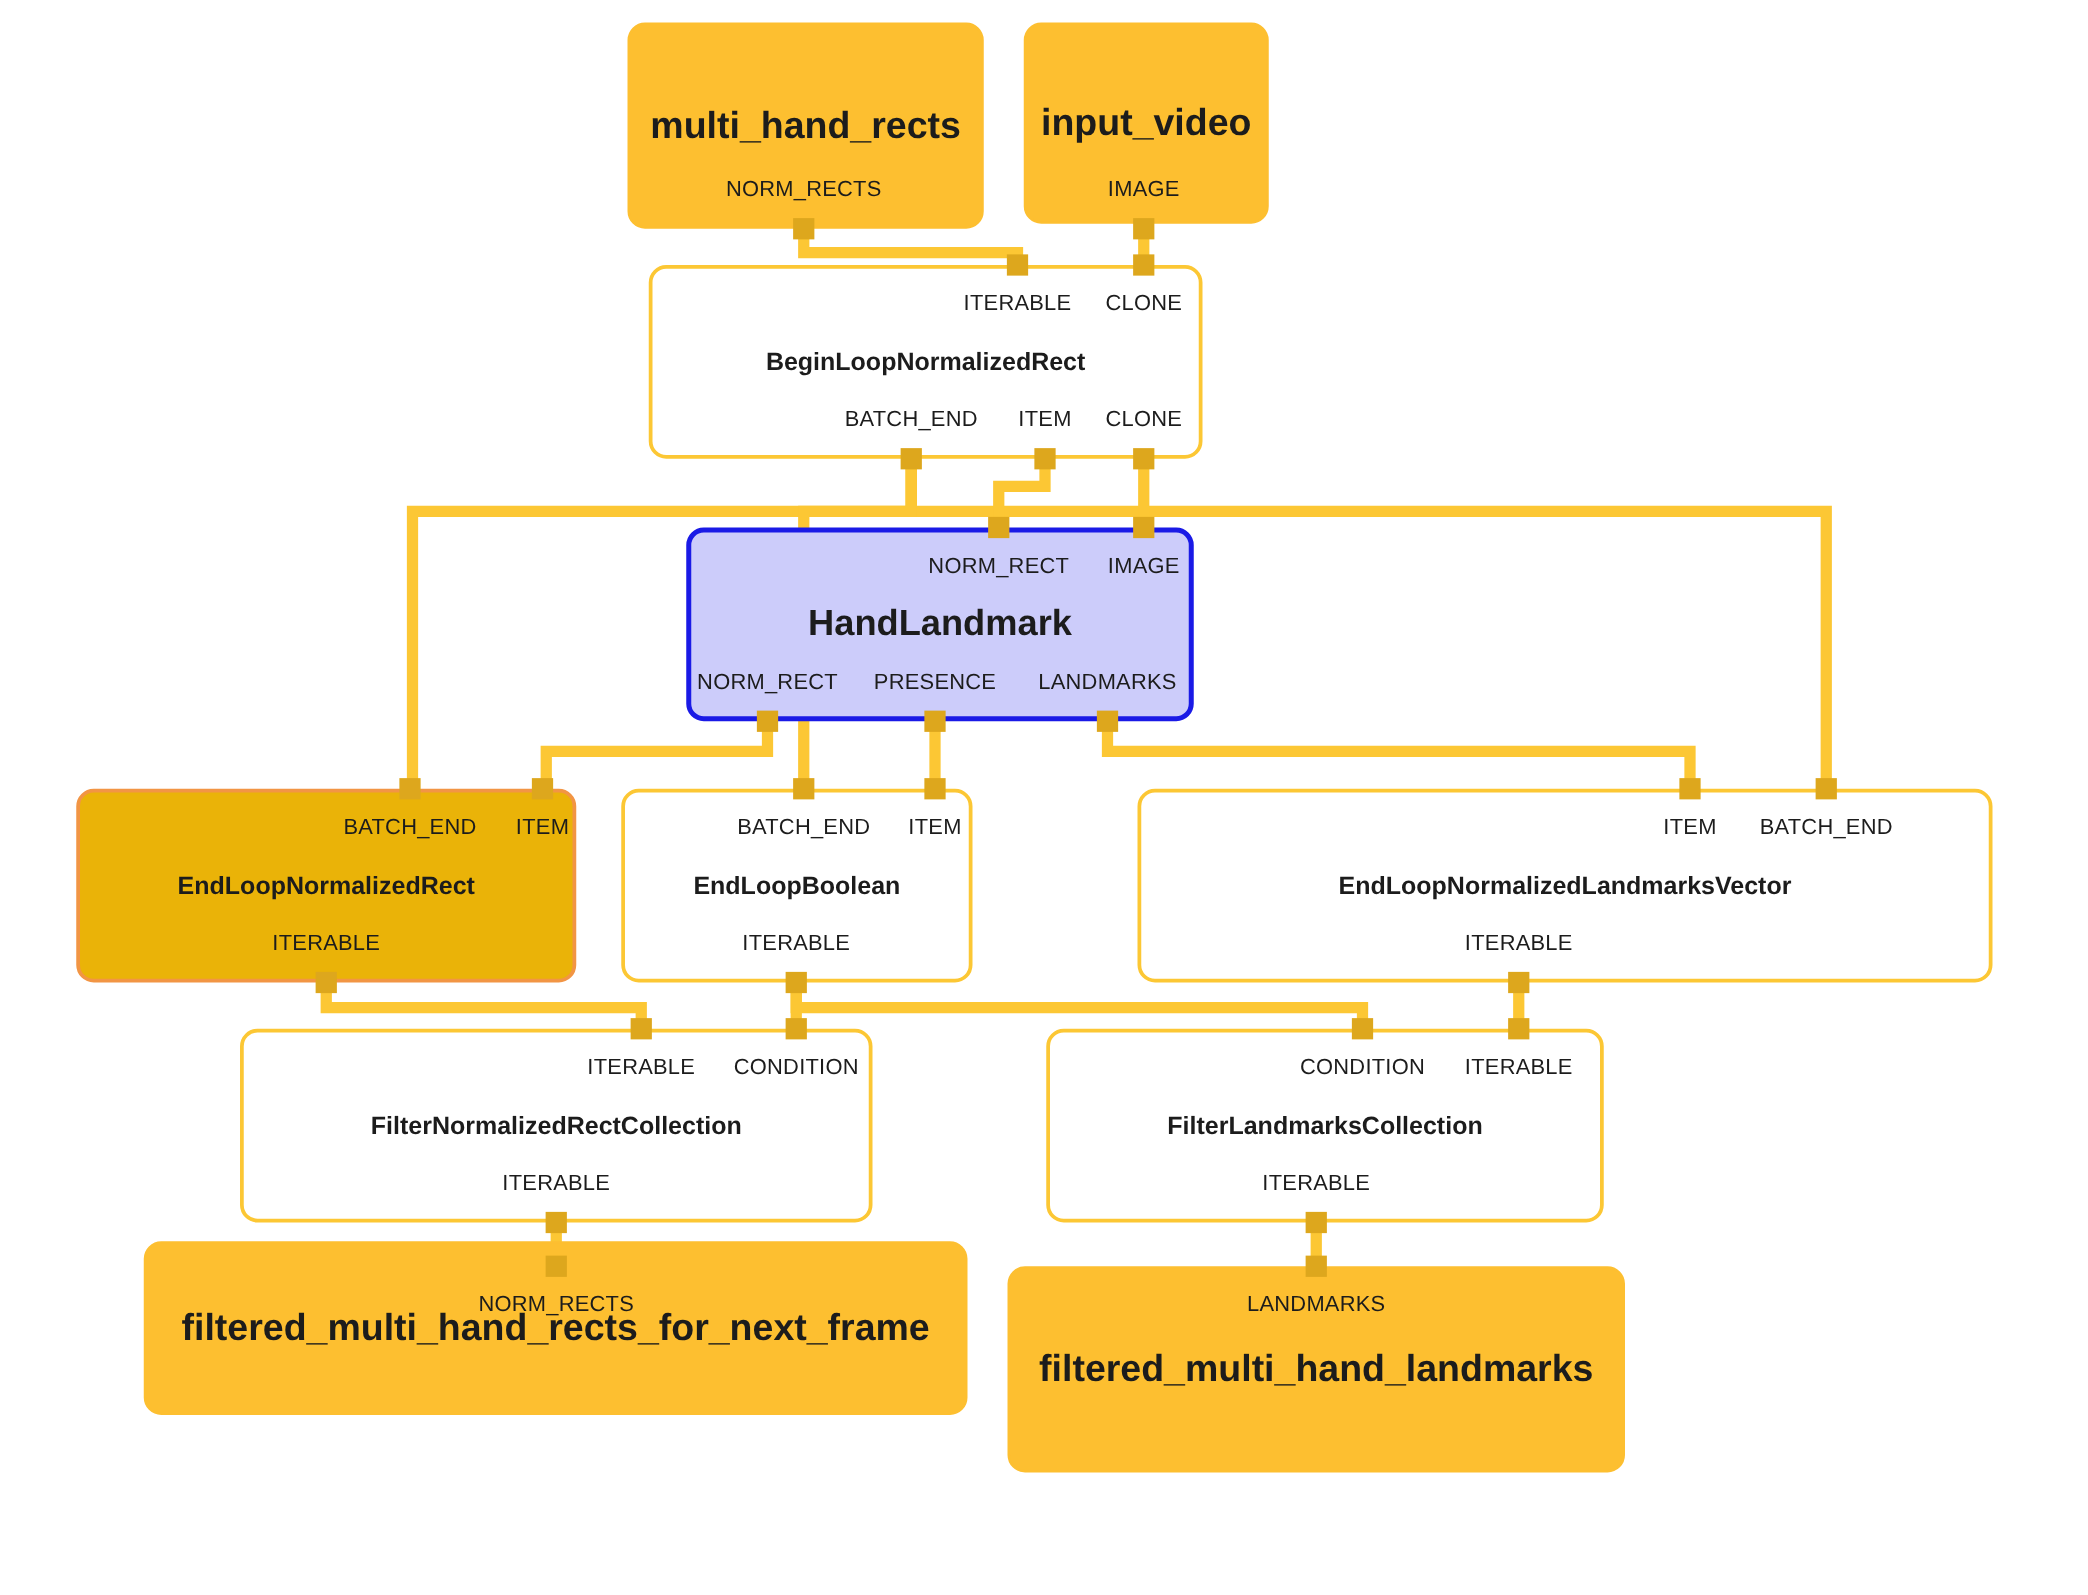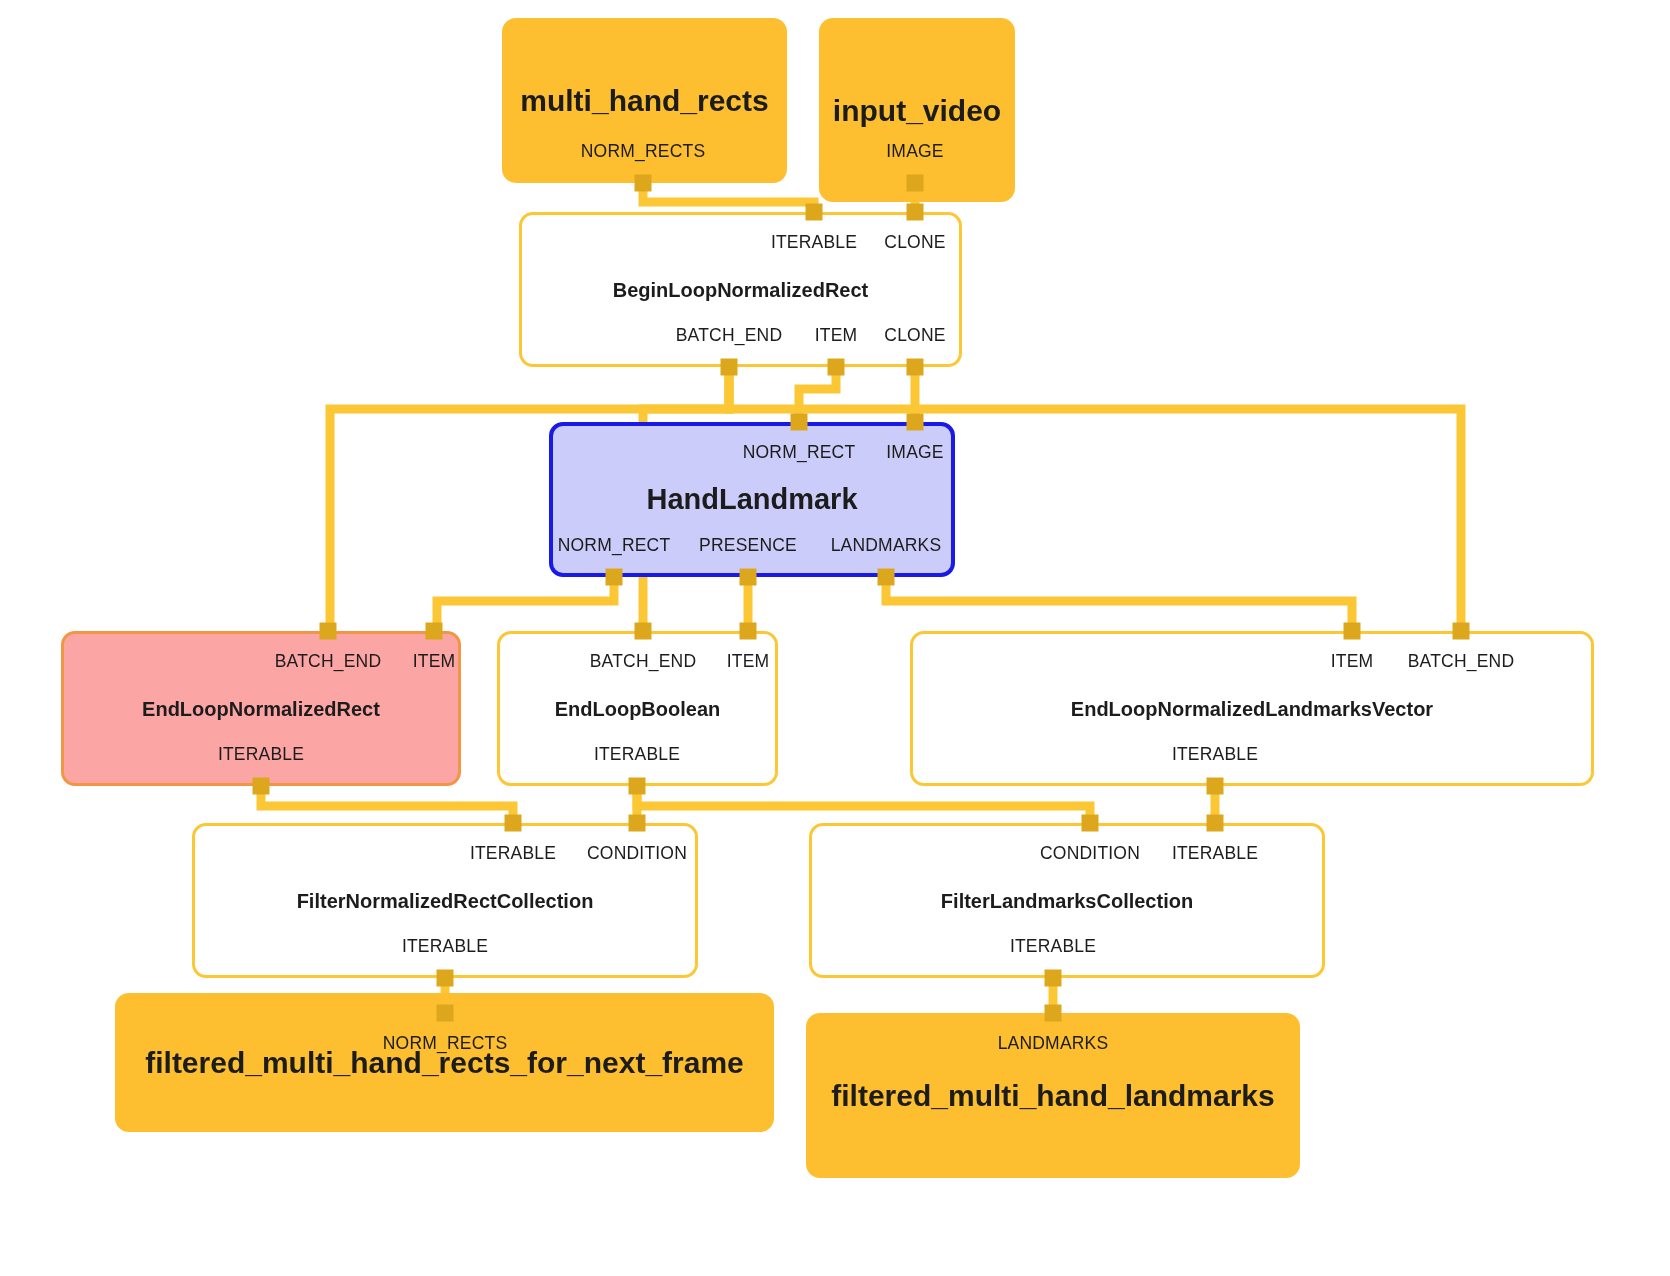--- a/index.html
+++ b/index.html
@@ -35,21 +35,21 @@
   }
   .node-stream {
     background: #fdbf30;
     border: 2px solid #fdbf30;
   }
   .node-calc {
     background: #ffffff;
     border: 3px solid #fcc734;
   }
   .node-selected-calc {
-    background: #fca5a5;
+    background: #eab308;
     border: 3px solid #f29544;
   }
   .node-sub {
     background: #ccccfa;
     border: 4px solid #1a1ae6;
   }
   .node-title {
     font-weight: bold;
     color: #1c1c1c;
     text-align: right;
@@ -100,42 +100,42 @@
       <path d="M 637 786 L 637 823" fill="none" stroke="#fcc734" stroke-width="9" stroke-linecap="butt" stroke-linejoin="miter"></path>
       <path d="M 637 786 L 637 806 L 1090 806 L 1090 823" fill="none" stroke="#fcc734" stroke-width="9" stroke-linecap="butt" stroke-linejoin="miter"></path>
       <path d="M 1215 786 L 1215 823" fill="none" stroke="#fcc734" stroke-width="9" stroke-linecap="butt" stroke-linejoin="miter"></path>
       <path d="M 445 978 L 445 1013" fill="none" stroke="#fcc734" stroke-width="9" stroke-linecap="butt" stroke-linejoin="miter"></path>
       <path d="M 1053 978 L 1053 1013" fill="none" stroke="#fcc734" stroke-width="9" stroke-linecap="butt" stroke-linejoin="miter"></path>
     </svg>
   <div id="node-layer">
       <div class="node node-stream" style="left: 502px; top: 18px; width: 285px; height: 165px;">
         <div class="node-title">multi_hand_rects</div>
       </div>
-      <div class="node node-stream" style="left: 819px; top: 18px; width: 196px; height: 184px;">
+      <div class="node node-stream" style="left: 819px; top: 18px; width: 196px; height: 161px;">
         <div class="node-title">input_video</div>
       </div>
       <div class="node node-calc" style="left: 519px; top: 212px; width: 443px; height: 155px;">
         <div class="node-title">BeginLoopNormalizedRect</div>
       </div>
       <div class="node node-sub" style="left: 549px; top: 422px; width: 406px; height: 155px;">
         <div class="node-title">HandLandmark</div>
       </div>
       <div class="node node-selected-calc" style="left: 61px; top: 631px; width: 400px; height: 155px;">
         <div class="node-title">EndLoopNormalizedRect</div>
       </div>
       <div class="node node-calc" style="left: 497px; top: 631px; width: 281px; height: 155px;">
         <div class="node-title">EndLoopBoolean</div>
       </div>
       <div class="node node-calc" style="left: 910px; top: 631px; width: 684px; height: 155px;">
         <div class="node-title">EndLoopNormalizedLandmarksVector</div>
       </div>
       <div class="node node-calc" style="left: 192px; top: 823px; width: 506px; height: 155px;">
         <div class="node-title">FilterNormalizedRectCollection</div>
       </div>
-      <div class="node node-calc" style="left: 809px; top: 823px; width: 516px; height: 155px;">
+      <div class="node node-calc" style="left: 837px; top: 823px; width: 446px; height: 155px;">
         <div class="node-title">FilterLandmarksCollection</div>
       </div>
       <div class="node node-stream" style="left: 115px; top: 993px; width: 659px; height: 139px;">
         <div class="node-title">filtered_multi_hand_rects_for_next_frame</div>
       </div>
       <div class="node node-stream" style="left: 806px; top: 1013px; width: 494px; height: 165px;">
         <div class="node-title">filtered_multi_hand_landmarks</div>
       </div>
     </div>
   <div id="port-layer">

